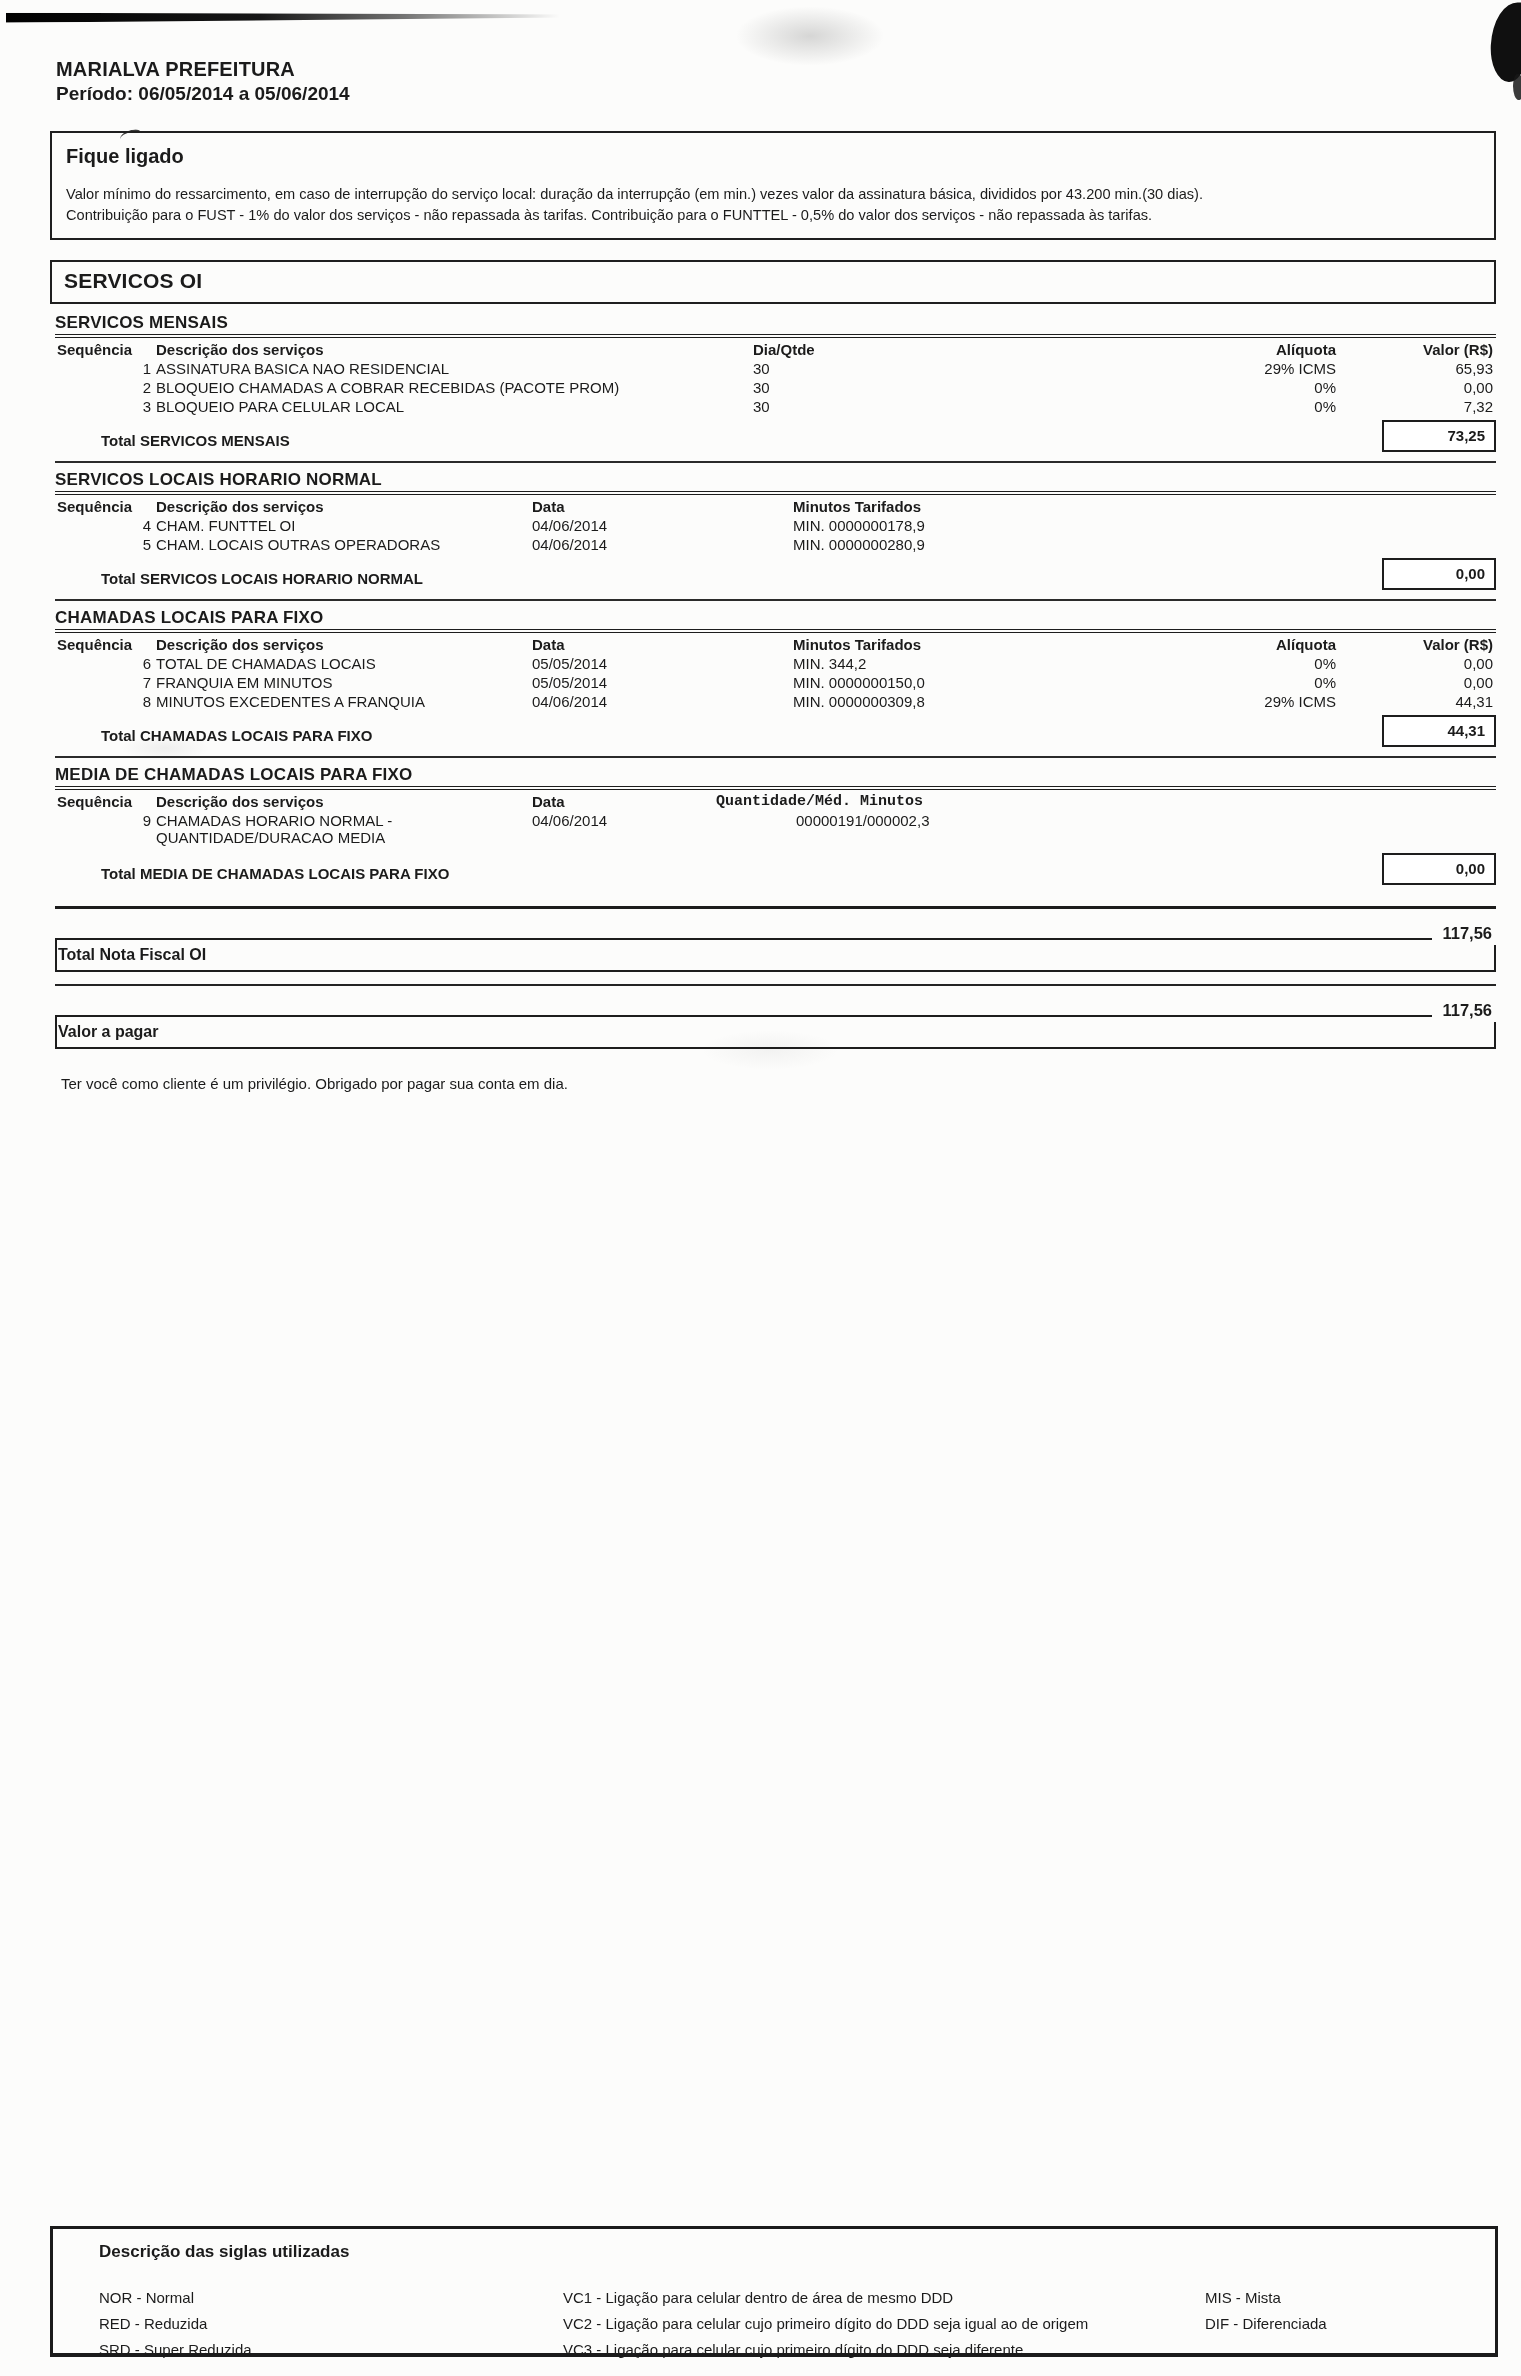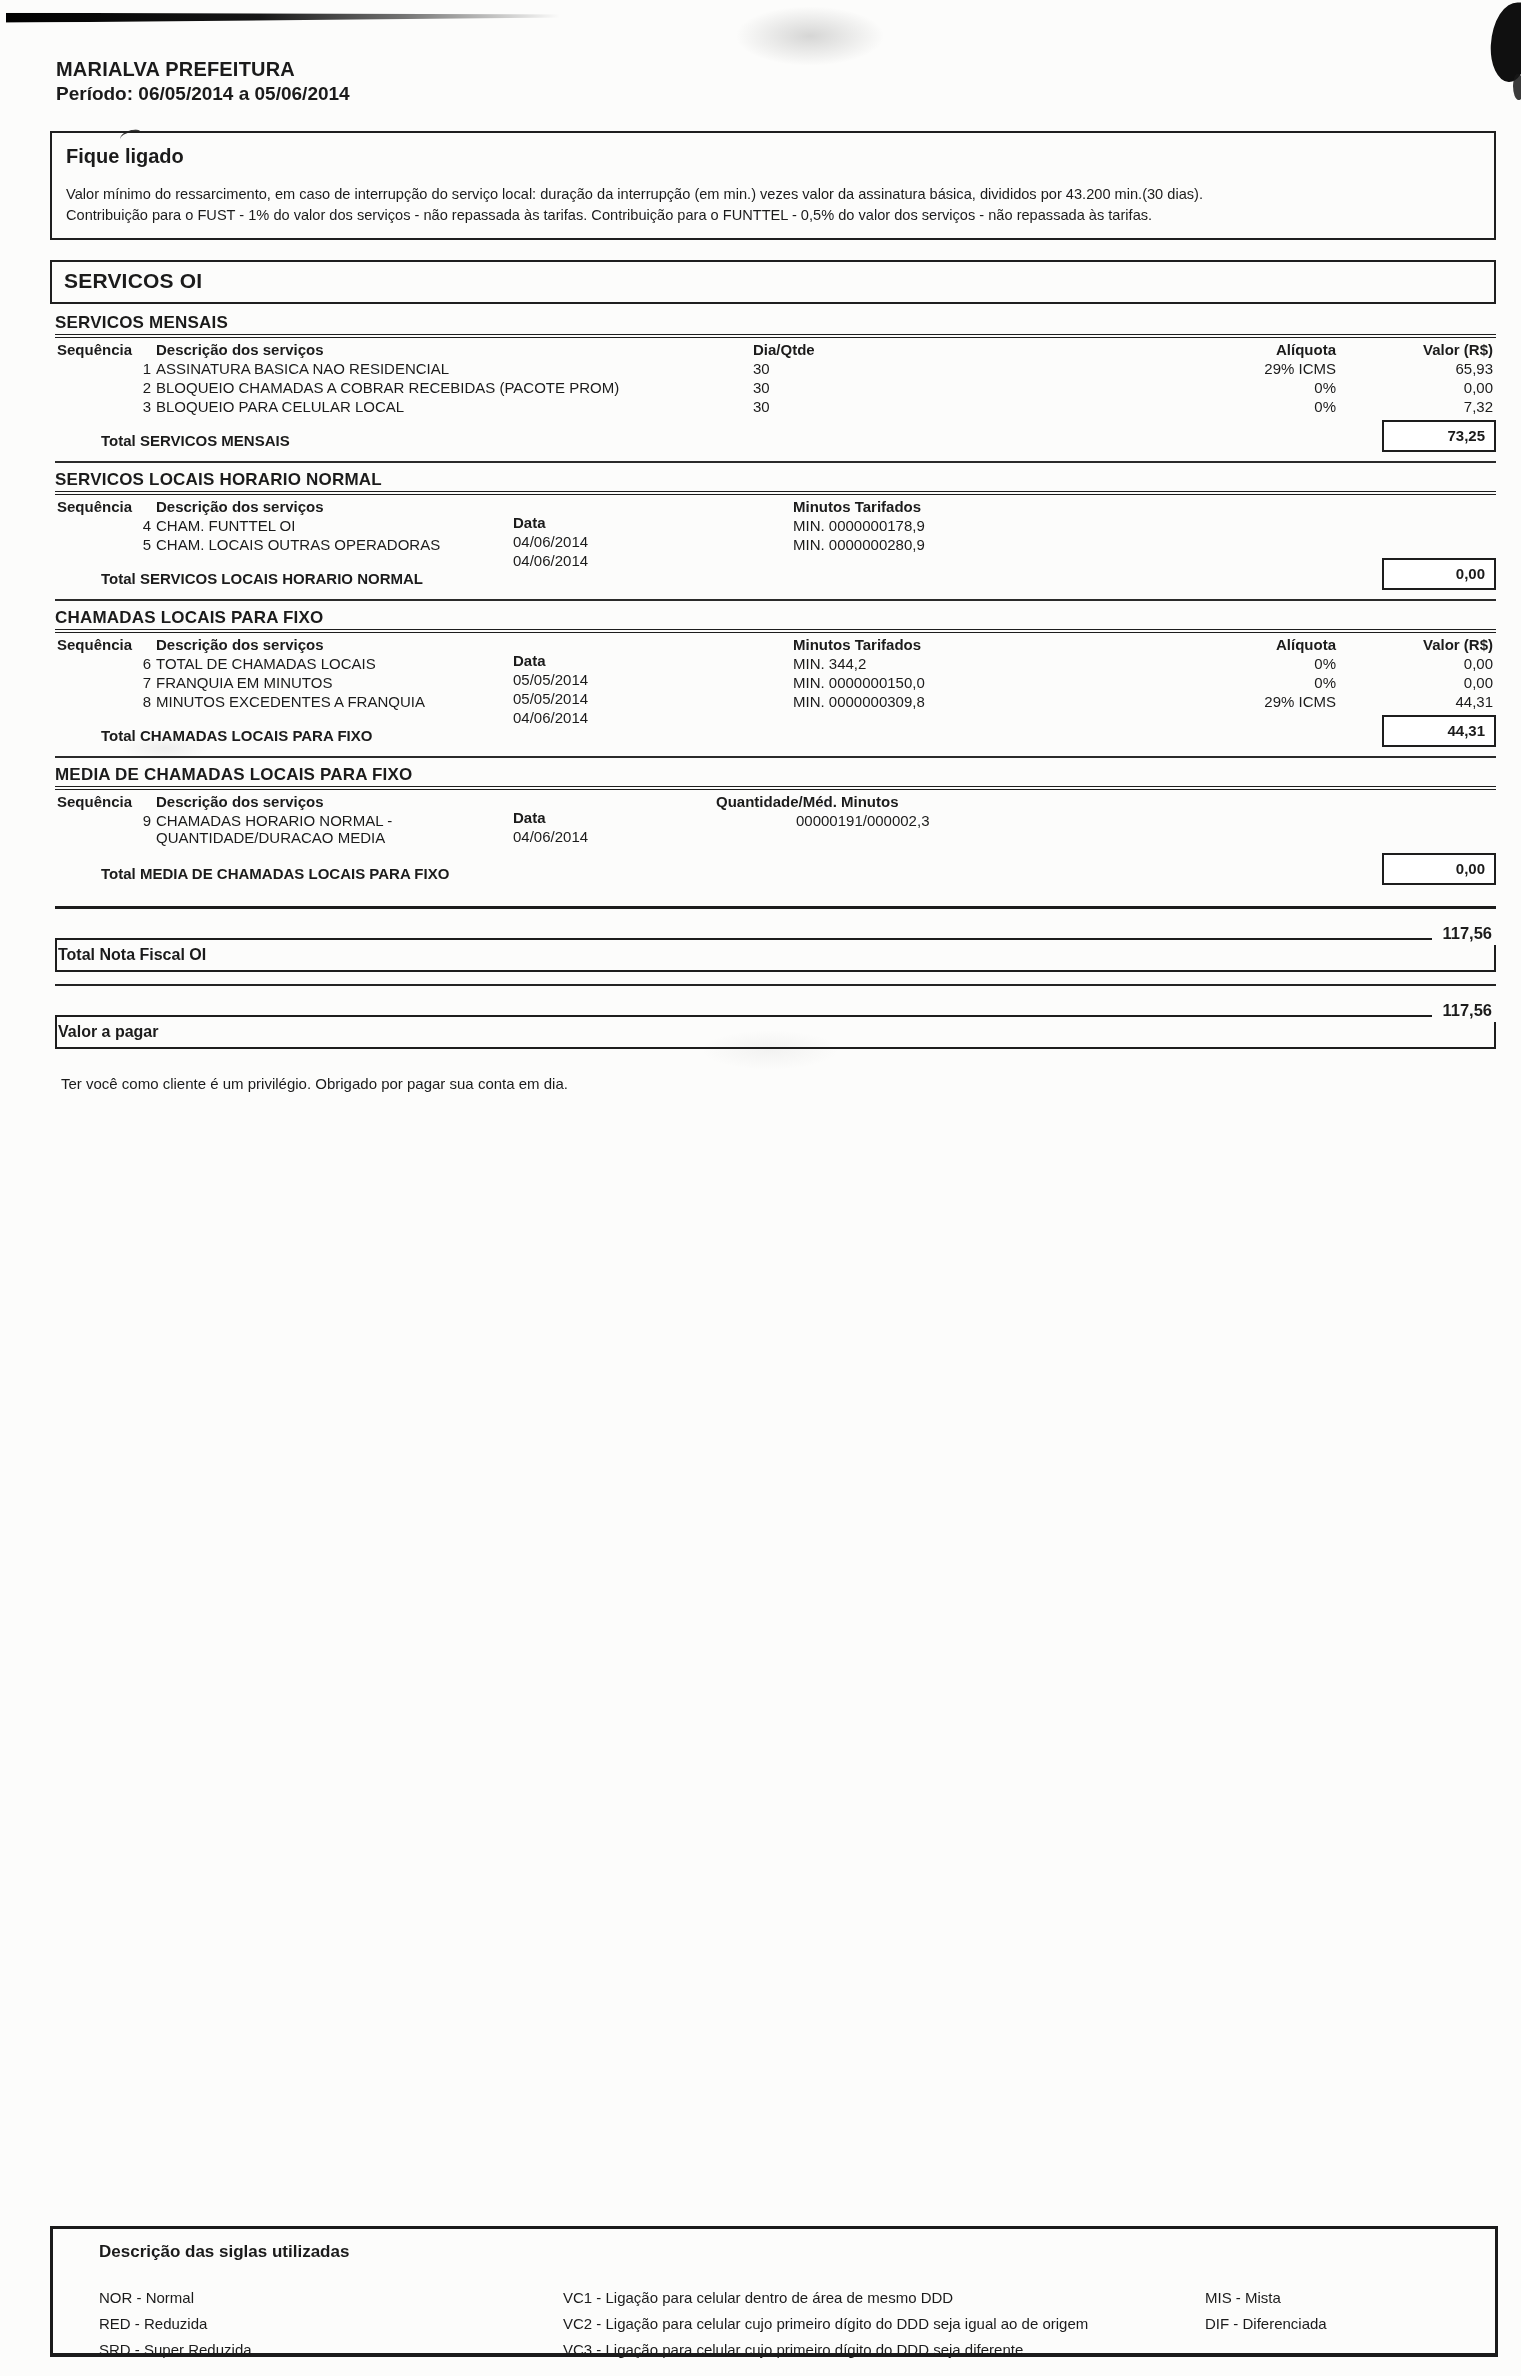--- a/index.html
+++ b/index.html
@@ -51,24 +51,24 @@
   
   #sections{margin-top:9px;padding-left:5px;position:relative;}
   .sec-title{font-size:17px;font-weight:bold;letter-spacing:.2px;
     border-bottom:4px double #1d1d1d;padding-bottom:1px;margin-top:7px;}
   .row{position:relative;height:19px;font-size:15px;white-space:nowrap;}
   .row.hdr{font-weight:bold;margin-top:3px;}
   .row.tall{height:38px;}
   .c-seq{position:absolute;left:0;width:96px;text-align:right;}
   .row.hdr .c-seq{text-align:left;left:2px;width:auto;}
   .c-desc{position:absolute;left:101px;}
-  .c-data{position:absolute;left:458px;margin-top:16px;}
+  .c-data{position:absolute;left:477px;}
   .c-mid{position:absolute;left:698px;}
   .sec.s1 .c-mid,.sec.s2 .c-mid{left:738px;}
-  .sec.s3 .row.hdr .c-mid{left:661px;}
+  .sec.s3 .row.hdr .c-mid{left:661px;font-family:Liberation Mono, monospace;}
   .sec.s3 .c-mid{left:741px;}
   .c-aliq{position:absolute;right:160px;width:240px;text-align:right;}
   .c-val{position:absolute;right:3px;width:160px;text-align:right;}
   .total-row{position:relative;height:44px;}
   .total-label{position:absolute;left:46px;top:15px;font-weight:bold;font-size:15px;}
   .total-box{position:absolute;right:0;top:3px;width:101px;height:28px;
     border:2px solid #1d1d1d;font-weight:bold;font-size:15px;text-align:right;
     line-height:28px;padding-right:9px;background:#fff;}
   .sec-sep{border-top:2px solid #2b2b2b;}
   

